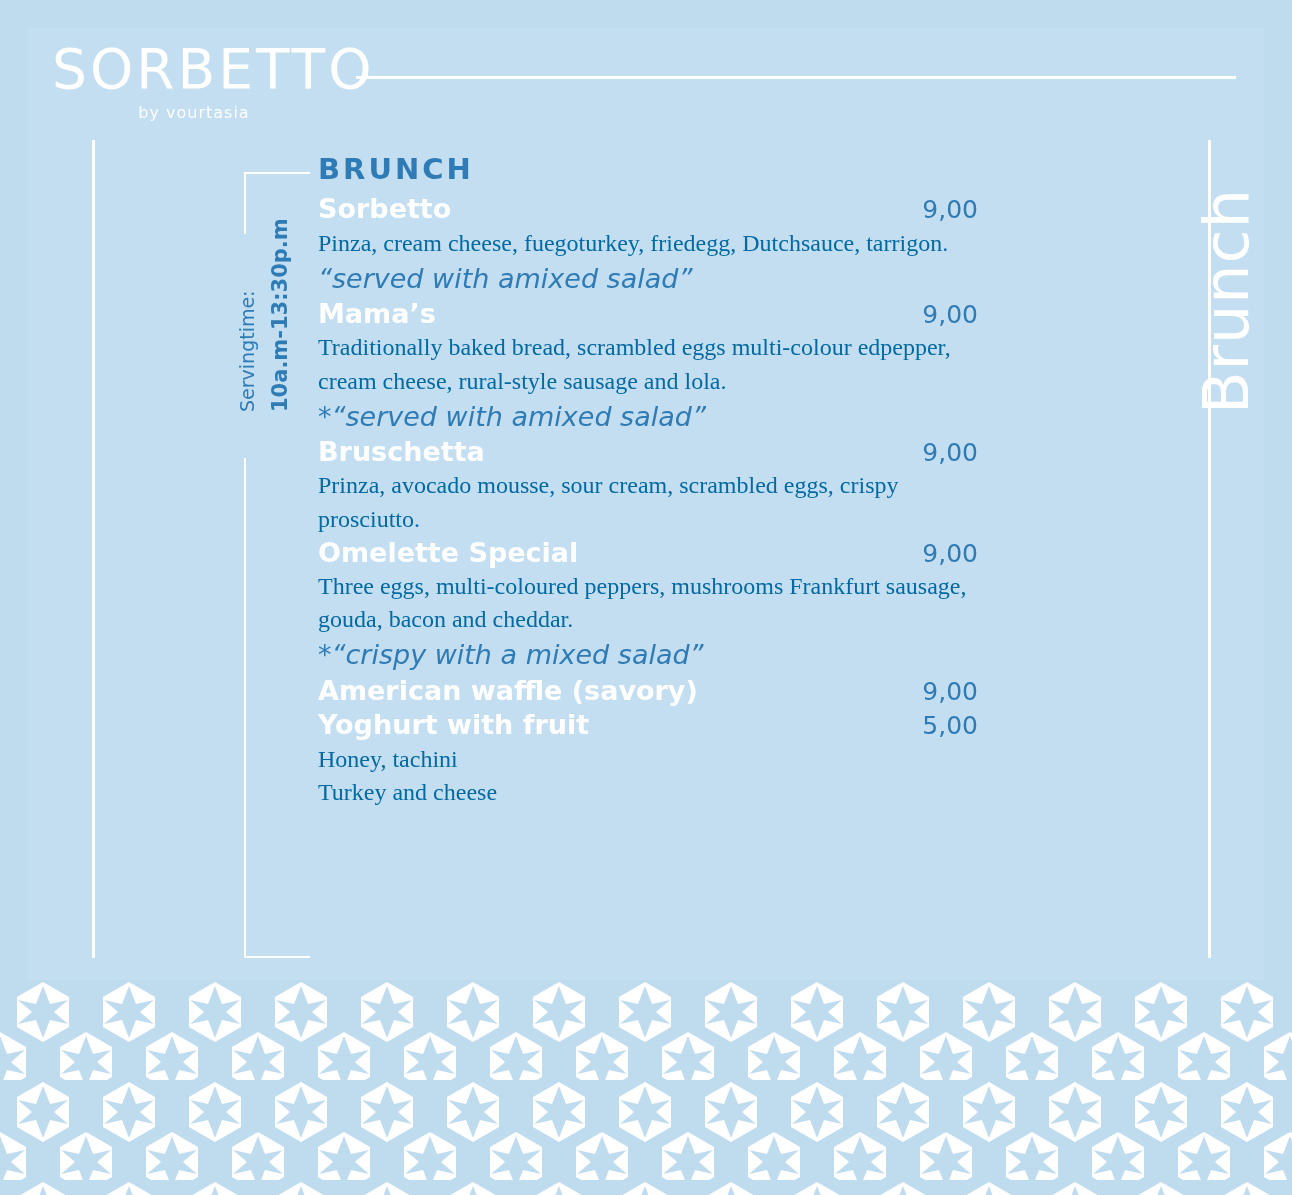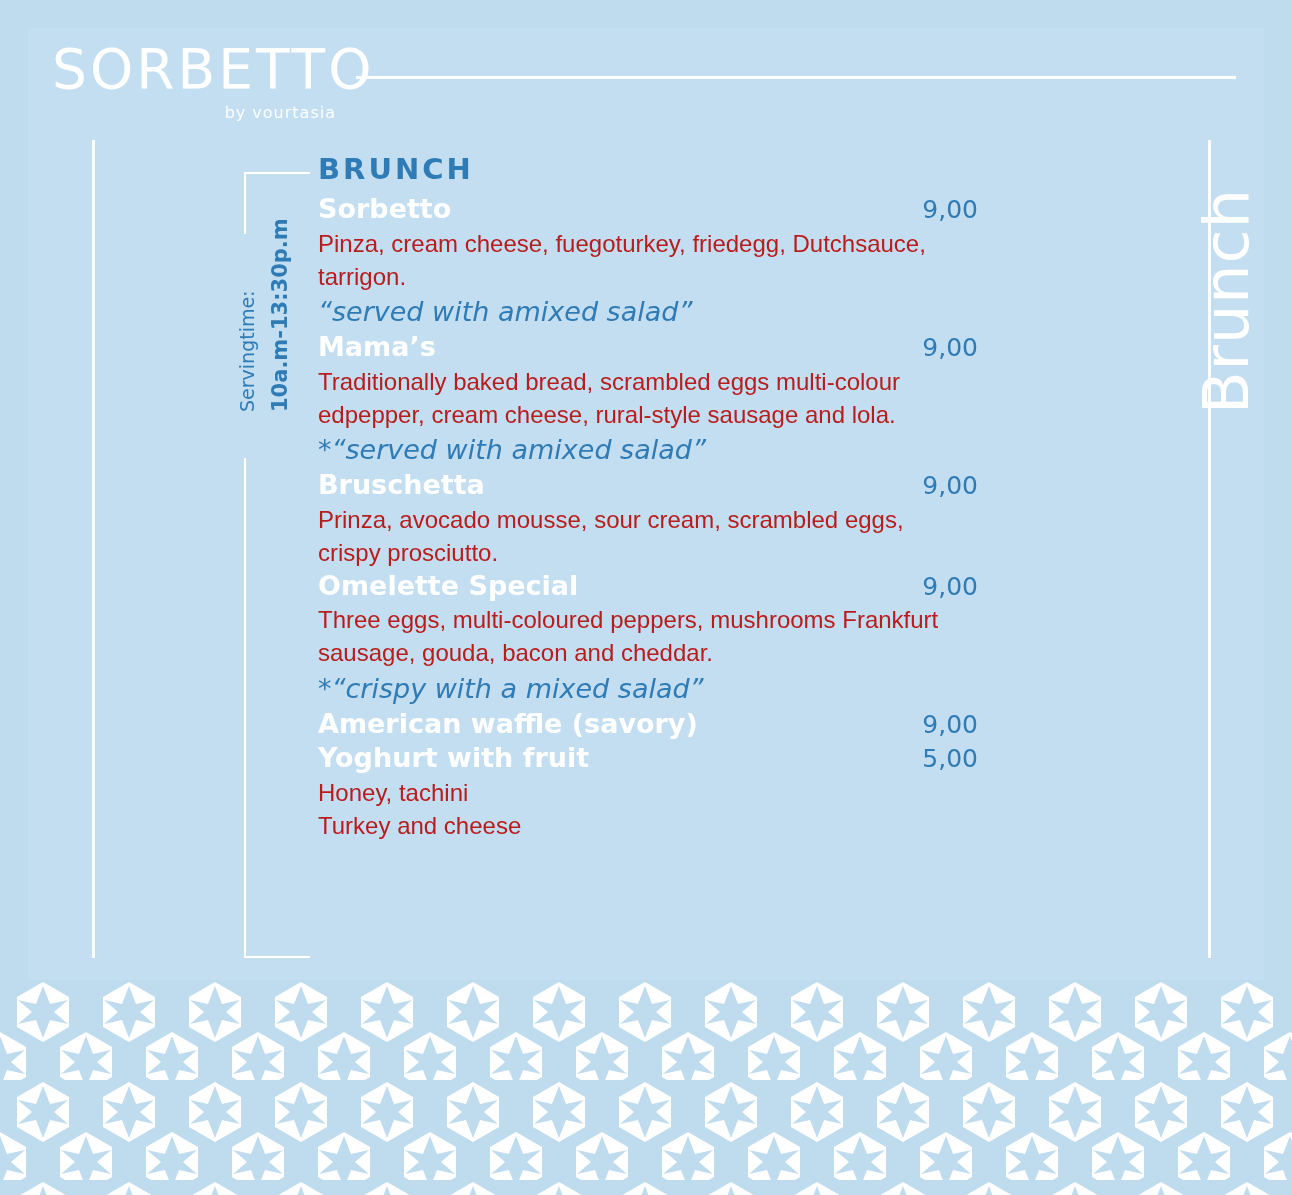--- a/index.html
+++ b/index.html
@@ -43,21 +43,21 @@
     font-family: "DejaVu Sans", sans-serif;
     font-size: 55px;
     letter-spacing: 3px;
     color: #ffffff;
     font-weight: 400;
     line-height: 1;
     white-space: nowrap;
   }
   .logo-sub {
     margin-top: 6px;
-    text-align: right;
+    text-align: center;
     padding-right: 6px;
     font-family: "DejaVu Sans", sans-serif;
     font-size: 16px;
     color: #ffffff;
     opacity: 0.95;
     letter-spacing: 1px;
   }
   .logo-rule {
     position: absolute;
     left: 356px;
@@ -202,23 +202,23 @@
   }
   .item-price {
     font-family: "DejaVu Sans", sans-serif;
     font-size: 25px;
     color: #2f7bb5;
     line-height: 1.28;
     margin-left: 20px;
     flex: none;
   }
   .item-desc {
-    font-family: Liberation Sans, sans-serif;
+    font-family: Liberation Serif, serif;
     font-size: 24px;
-    color: #b91c1c;
+    color: #0369a1;
     line-height: 1.38;
     max-width: 650px;
   }
   .item-note {
     font-family: "DejaVu Sans", sans-serif;
     font-size: 27px;
     font-style: italic;
     color: #2f7bb5;
     line-height: 1.38;
   }

